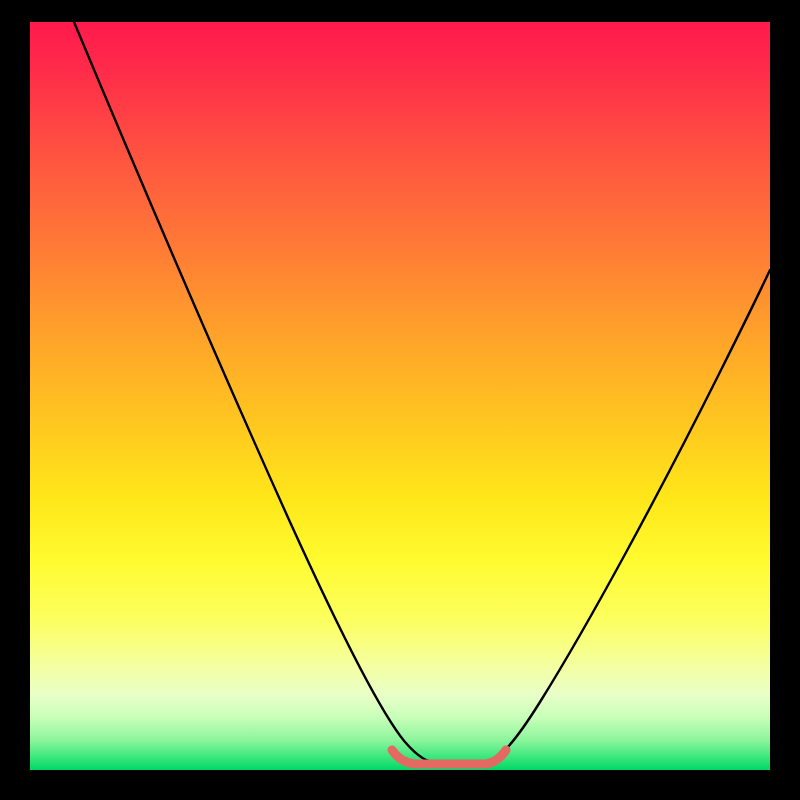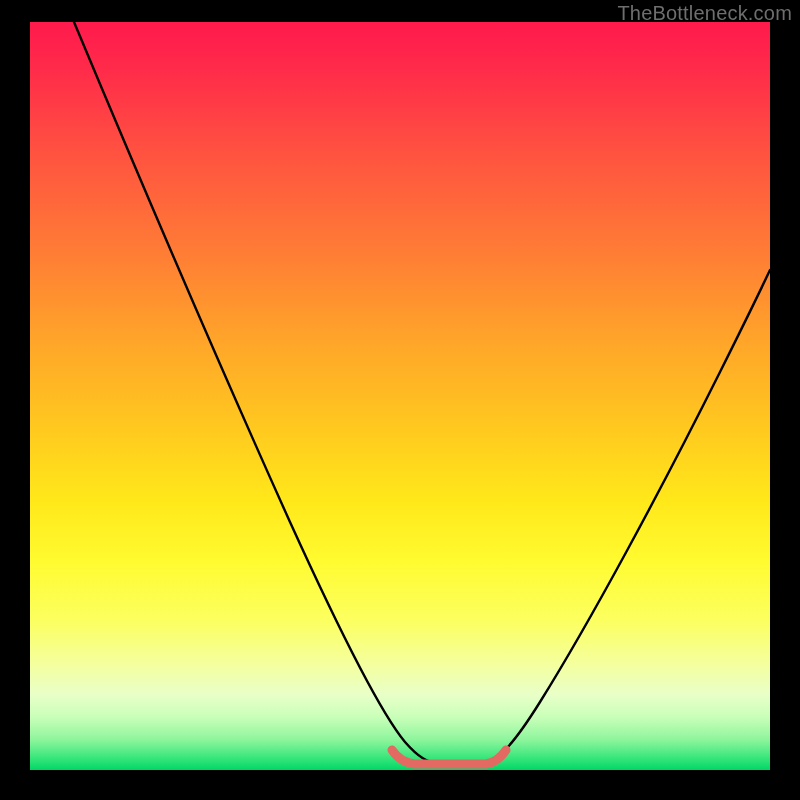--- a/index.html
+++ b/index.html
@@ -79,14 +79,13 @@
                C 468 740, 485 720, 510 680
                C 560 600, 630 470, 690 350
                C 716 298, 732 265, 740 248" fill="none" stroke="#000" stroke-width="2.4" stroke-linecap="round" stroke-linejoin="round"></path>
 
       <path d="M 362 728
                Q 370 740, 384 742
                L 456 742
                Q 468 740, 476 728" fill="none" stroke="#e26a62" stroke-width="9" stroke-linecap="round" stroke-linejoin="round"></path>
     </svg>
   </div>
-  <div class="watermark">TheBottleneck.com</div>
 </div>
 
 </body></html>

